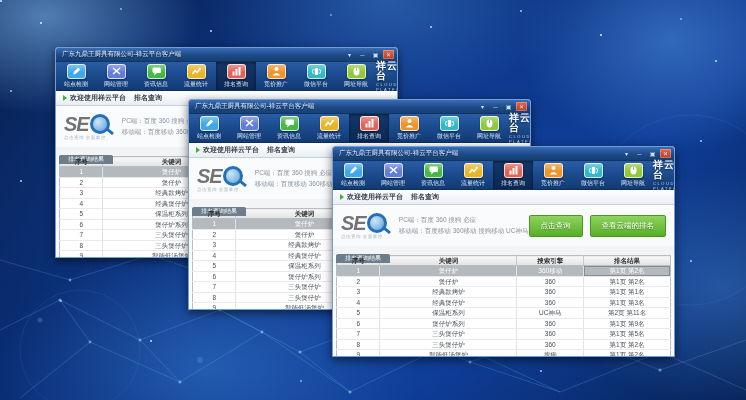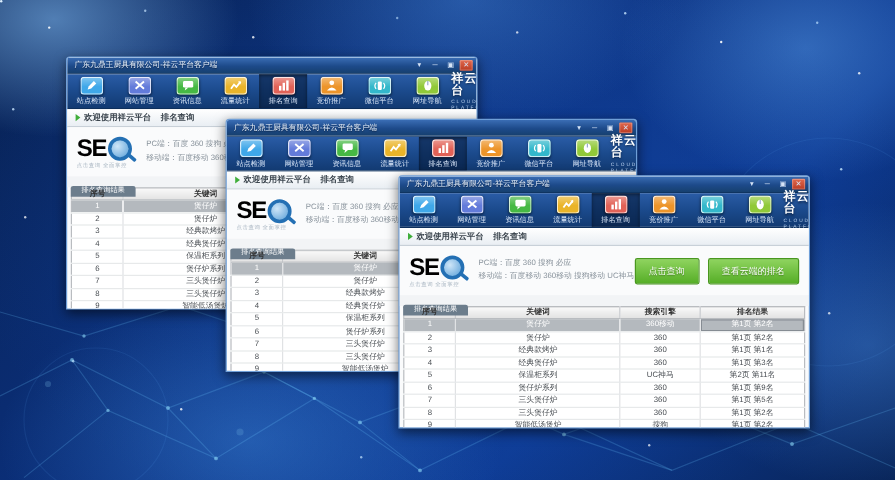--- a/index.html
+++ b/index.html
@@ -55,21 +55,21 @@
   .brand-sub{font-size:4px;color:#b7d0ef;letter-spacing:1.6px;margin-top:1px;}
   .welcome{height:14px;display:flex;align-items:center;gap:3px;padding:0 7px;
     background:linear-gradient(#ffffff,#e9eef3);border-bottom:1px solid #c8d0d8;
     font-size:7px;font-weight:bold;color:#3a444d;}
   .w-flag{width:0;height:0;border-left:4px solid #3fae3a;border-top:3px solid transparent;
     border-bottom:3px solid transparent;}
   .w-section{margin-left:5px;}
   .content{height:41px;display:flex;align-items:center;padding:0 8px;background:#fafbfc;}
   .seo{width:88px;}
   .seo-row{display:flex;align-items:center;}
-  .seo-se{font-size:20px;font-weight:bold;color:#000000;letter-spacing:-1px;line-height:1;}
+  .seo-se{font-size:20px;font-weight:bold;color:#737373;letter-spacing:-1px;line-height:1;font-style:italic;}
   .seo-mag{position:relative;width:14px;height:14px;border:3px solid #2470b4;border-radius:50%;
     margin-left:1px;background:radial-gradient(circle at 35% 35%, #cfe6f8, #5aa0d8);}
   .seo-mag::after{content:"";position:absolute;width:8px;height:3px;background:#2470b4;
     right:-7px;bottom:-2px;transform:rotate(40deg);border-radius:1px;}
   .seo-tag{font-size:4.5px;color:#a9b6c2;letter-spacing:.5px;margin-top:1px;}
   .engines{font-size:6.5px;color:#8a949d;line-height:1.6;white-space:nowrap;}
   .btns{margin-left:auto;display:flex;gap:7px;}
   .gbtn{font-family:Liberation Mono, monospace;font-size:7.5px;color:#fff;
     background:linear-gradient(#8fd45f,#56ae27);border:1px solid #49971f;border-radius:2px;
     padding:5px 11px;text-shadow:0 1px 1px rgba(0,0,0,.35);cursor:pointer;white-space:nowrap;}

